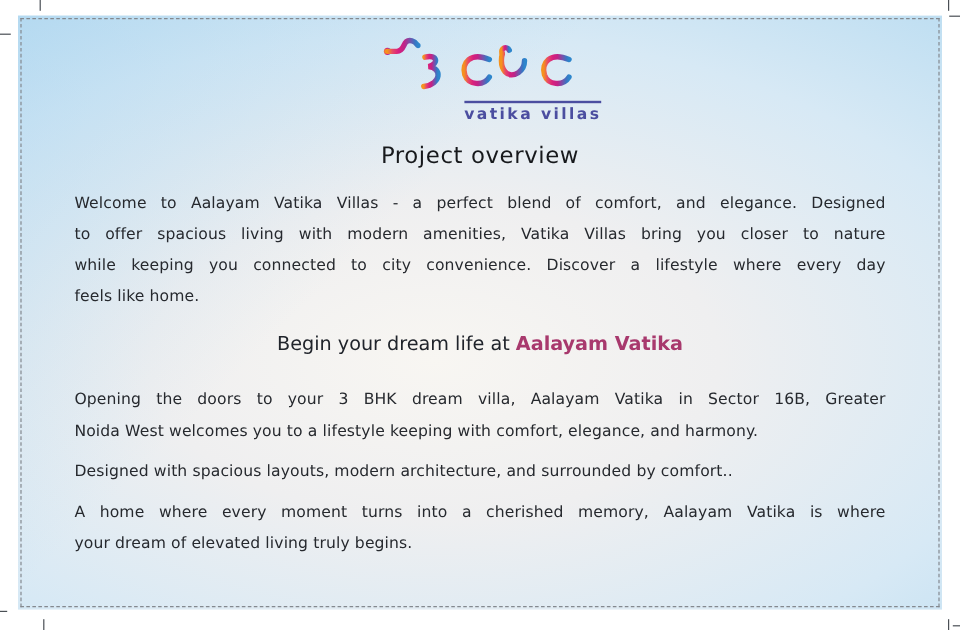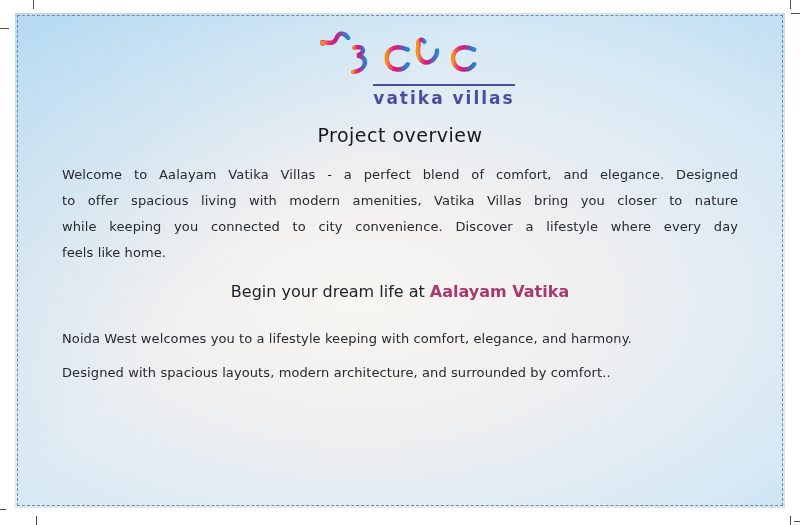--- a/index.html
+++ b/index.html
@@ -24,21 +24,21 @@
     position:absolute;inset:2px;border:1px dashed #84898f;pointer-events:none;
   }
   .content{position:relative;height:100%;padding:0 47px;box-sizing:border-box;text-align:center;}
   
   .logo-wrap{padding-top:13px;}
   .logo-mark{display:block;margin:0 auto;width:164px;height:57px;}
   .tagline{
     display:inline-block;transform:translateX(44px);
     margin-top:1px;padding-top:2px;
     border-top:2px solid #4b4ea0;
-    font-size:17px;font-weight:bold;letter-spacing:2px;
+    font-size:13px;font-weight:bold;letter-spacing:2px;
     color:#4b4ea0;
   }
   
   .page-title{
     margin:7px 0 0;font-size:19px;line-height:40px;font-weight:500;
     letter-spacing:0.5px;color:#17191c;
   }
   .subheading{
     margin-top:9px;font-size:16px;line-height:34px;font-weight:500;color:#20242b;
   }
@@ -110,22 +110,27 @@
     <div class="para">
       <div class="jline">Welcome to Aalayam Vatika Villas - a perfect blend of comfort, and elegance. Designed</div>
       <div class="jline">to offer spacious living with modern amenities, Vatika Villas bring you closer to nature</div>
       <div class="jline">while keeping you connected to city convenience. Discover a lifestyle where every day</div>
       <div class="jline last">feels like home.</div>
     </div>
 
     <div class="subheading"><span>Begin your dream life at </span><span class="brand">Aalayam Vatika</span></div>
 
     <div class="para mt-lg">
+      <div class="jline">Opening the doors to your 3 BHK dream villa, Aalayam Vatika in Sector 16B, Greater</div>
       <div class="jline last">Noida West welcomes you to a lifestyle keeping with comfort, elegance, and harmony.</div>
     </div>
 
     <div class="para mt-md">
       <div class="jline last">Designed with spacious layouts, modern architecture, and surrounded by comfort..</div>
     </div>
 
+    <div class="para mt-md">
+      <div class="jline">A home where every moment turns into a cherished memory, Aalayam Vatika is where</div>
+      <div class="jline last">your dream of elevated living truly begins.</div>
+    </div>
 
   </div>
 </div>
 
 </body></html>

